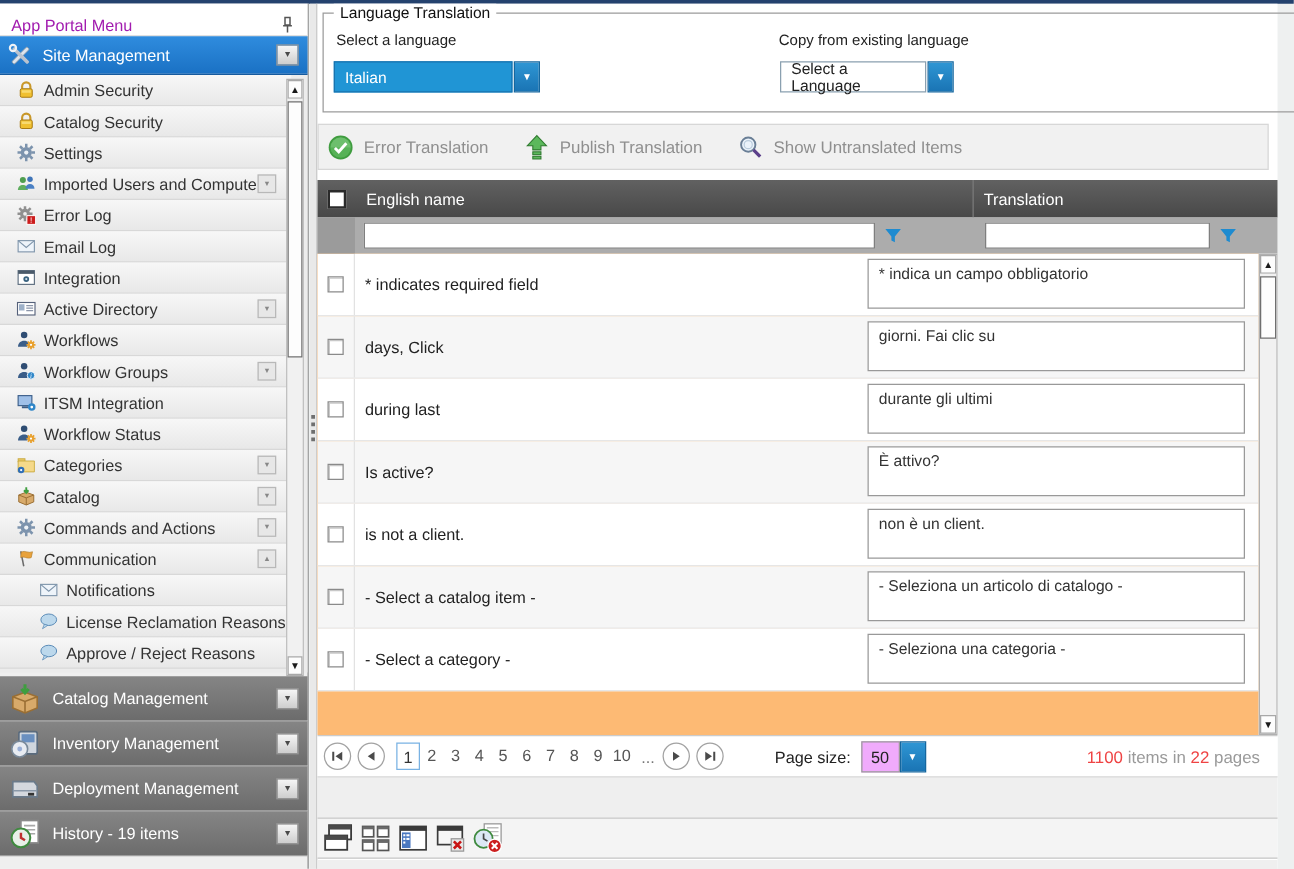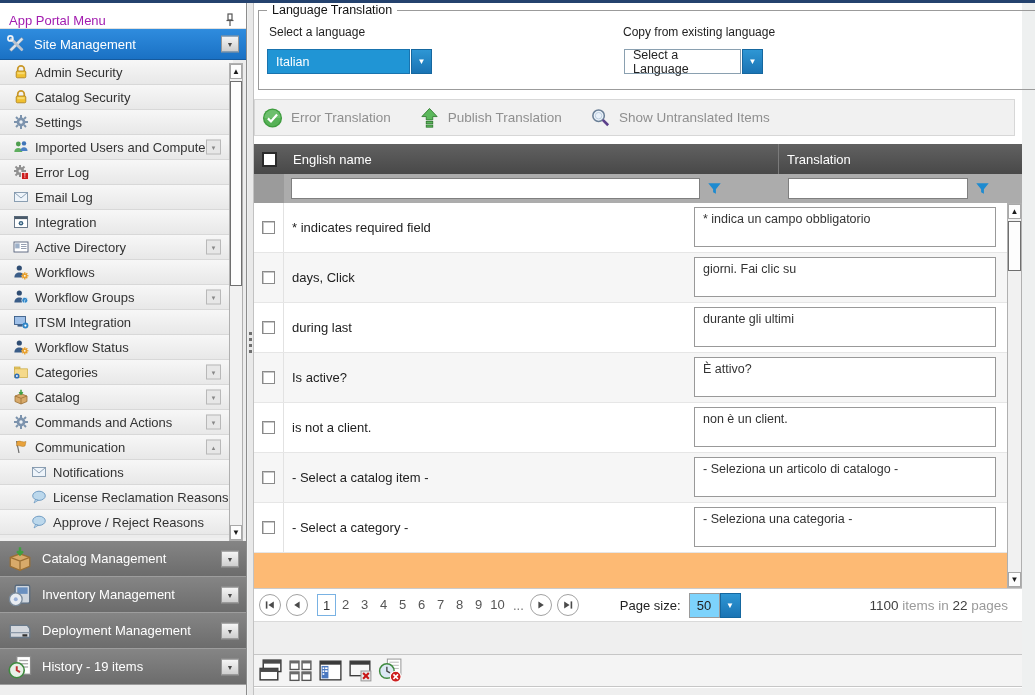--- a/index.html
+++ b/index.html
@@ -122,26 +122,26 @@
   .pg-circle { width:22px; height:22px; border:1px solid #a2a2a2; border-radius:50%;
     display:flex; align-items:center; justify-content:center; margin-right:5px; cursor:pointer;
     background:#fff; }
   .pg-circle svg { width:10px; height:10px; }
   #page-nums { display:flex; align-items:center; margin:0 4px; }
   .pg-num { min-width:19px; height:22px; line-height:22px; text-align:center; cursor:pointer; }
   .pg-num.current { border:1px solid #79b2e3; color:#333; background:#fff; }
   .pg-ellipsis { margin:0 6px 0 2px; color:#777; }
   #page-size-label { margin-left:36px; color:#222; }
   #page-size-box { margin-left:8px; width:31px; height:25px; border:1px solid #9a9a9a;
-    background:#7dd3fc; text-align:center; line-height:23px; color:#222; cursor:pointer; }
+    background:#f0abfc; text-align:center; line-height:23px; color:#222; cursor:pointer; }
   #page-size-btn { width:21px; height:25px; background:linear-gradient(#2e96d4,#1a74b4);
     border:1px solid #15679f; color:#fff; font-size:8px; display:flex; align-items:center;
     justify-content:center; cursor:pointer; }
   #pg-summary { position:absolute; right:14px; color:#9a9a9a; font-size:13.5px; }
-  #pg-summary b { color:#404040; font-weight:normal; }
+  #pg-summary b { color:#ef4444; font-weight:normal; }
 
   #strip2 { position:absolute; left:0; top:618px; width:768px; height:33px;
     background:#efefef; border-top:1px solid #dadada; }
   #iconbar { position:absolute; left:0; top:651px; width:768px; height:33px;
     background:#f4f4f4; border-top:1px solid #c6c6c6; border-bottom:1px solid #c6c6c6;
     display:flex; align-items:center; padding-left:3px; gap:3px; }
   .foot-icon { width:27px; height:27px; cursor:pointer; }
   .foot-icon svg { width:100%; height:100%; }
   #main-bottom { position:absolute; left:0; top:685px; width:768px; height:10px; background:#efefef; }
 </style>

